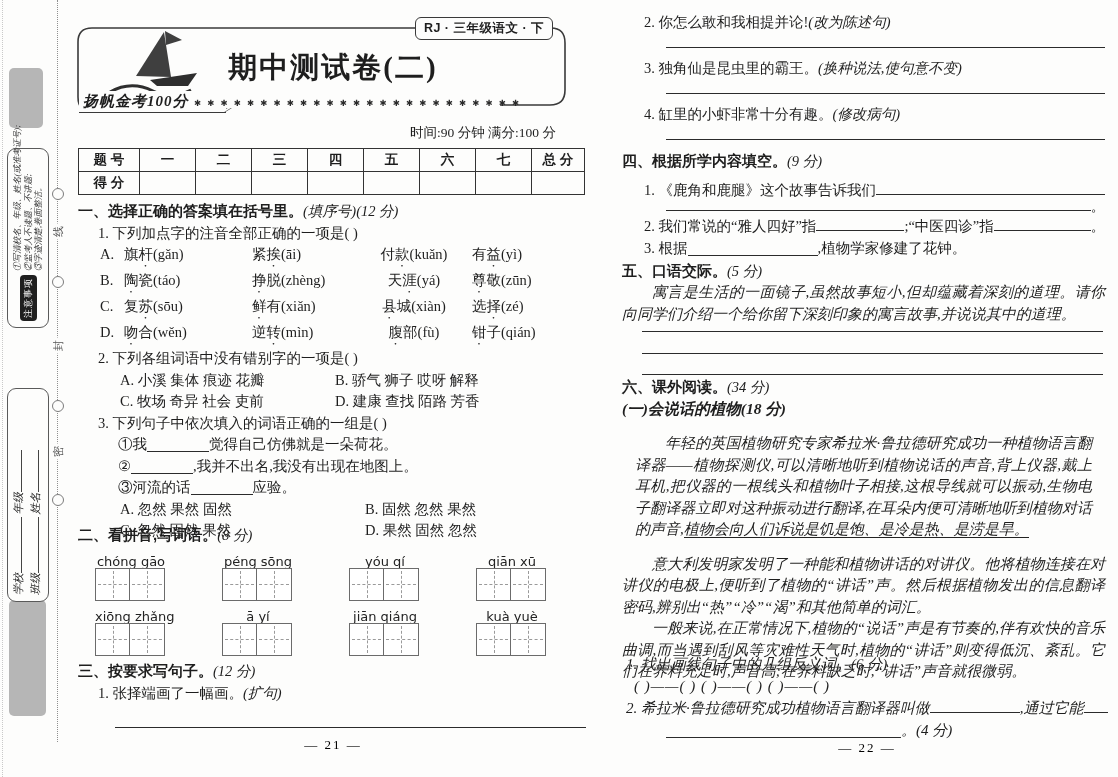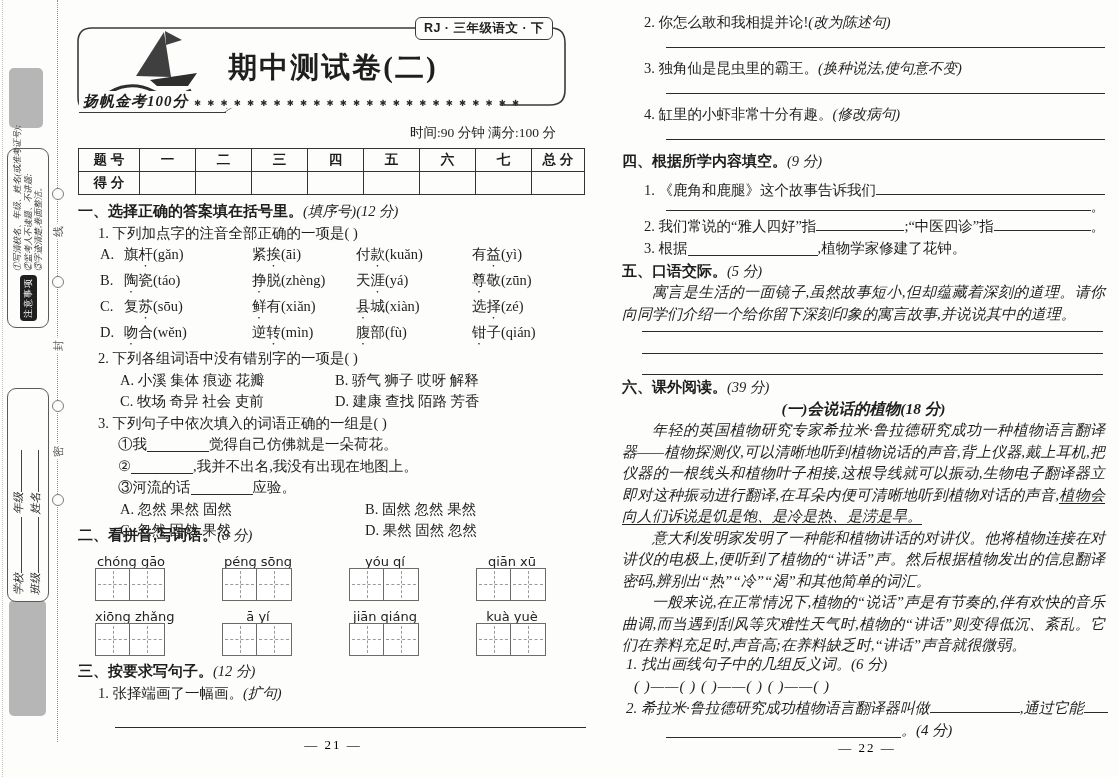--- a/index.html
+++ b/index.html
@@ -45,21 +45,21 @@
        font-family:"Liberation Sans","DejaVu Sans",sans-serif;font-weight:600;padding:0;}
   
   .sec{position:absolute;left:0;width:508px;line-height:21.5px;}
   .sec-title{font-family:"Liberation Sans","DejaVu Sans",sans-serif;font-weight:bold;font-size:15px;}
   .sec-title .kai{font-family:"Liberation Serif",serif;font-weight:normal;font-size:14.5px;}
   .stem{padding-left:20px;}
   .o1{display:flex;padding-left:22px;}
   .o1 .lb{width:24px;flex:none;}
   .o1 .c1{width:128px;flex:none;}
   .o1 .c2{width:104px;flex:none;}
-  .o1 .c3{width:116px;flex:none;}
+  .o1 .c3{width:116px;flex:none;text-align:center;}
   .o2{display:flex;padding-left:42px;}
   .o2 .c1{width:215px;flex:none;}
   .o3{display:flex;padding-left:42px;}
   .o3 .c1{width:245px;flex:none;}
   .sub{padding-left:40px;}
   
   .pyrow{display:flex;margin-left:17px;margin-top:4px;}
   .pg{width:72px;margin-right:55px;flex:none;}
   .pylabel{height:17px;text-align:center;font-family:"DejaVu Sans","Liberation Sans",sans-serif;font-size:13px;color:#222;white-space:nowrap;}
   .cells{display:flex;}
@@ -310,25 +310,25 @@
       <span>。</span>
     </div>
   <div class="rline pad" style="top:238px;"><span>3. 根据</span><span class="blank" style="width:130px;"></span><span>,植物学家修建了花钟。</span></div>
 
   <div class="rline sec-title" style="top:260px;"><span>五、口语交际。</span><span class="kai">(5 分)</span></div>
   <div class="rline para kai" style="top:282px;">寓言是生活的一面镜子,虽然故事短小,但却蕴藏着深刻的道理。请你向同学们介绍一个给你留下深刻印象的寓言故事,并说说其中的道理。</div>
   <div class="ul" style="left:20px;top:330px;right:9px;"></div>
   <div class="ul" style="left:20px;top:352px;right:9px;"></div>
   <div class="ul" style="left:20px;top:373px;right:9px;"></div>
 
-  <div class="rline sec-title" style="top:376px;"><span>六、课外阅读。</span><span class="kai">(39 分)</span></div>
-  <div class="rline kai" style="top:398px;text-align:center;font-weight:bold;font-size:15.5px;">(一)会说话的植物(18 分)</div>
+  <div class="rline sec-title" style="top:376px;"><span>六、课外阅读。</span><span class="kai">(34 分)</span></div>
+  <div class="rline kai" style="top:398px;font-weight:bold;font-size:15.5px;">(一)会说话的植物(18 分)</div>
 
   <div class="rline kai" style="top:420px;">
-    <p class="para" style="margin:0;"><span>年轻的英国植物研究专家希拉米·鲁拉德研究成功一种植物语言翻译器——植物探测仪,可以清晰地听到植物说话的声音,背上仪器,戴上耳机,把仪器的一根线头和植物叶子相接,这根导线就可以振动,生物电子翻译器立即对这种振动进行翻译,在耳朵内便可清晰地听到植物对话的声音,</span><span class="underlined">植物会向人们诉说是饥是饱、是冷是热、是涝是旱。</span></p>
+    <p class="para" style="margin:13px;"><span>年轻的英国植物研究专家希拉米·鲁拉德研究成功一种植物语言翻译器——植物探测仪,可以清晰地听到植物说话的声音,背上仪器,戴上耳机,把仪器的一根线头和植物叶子相接,这根导线就可以振动,生物电子翻译器立即对这种振动进行翻译,在耳朵内便可清晰地听到植物对话的声音,</span><span class="underlined">植物会向人们诉说是饥是饱、是冷是热、是涝是旱。</span></p>
     <p class="para" style="margin:0;">意大利发明家发明了一种能和植物讲话的对讲仪。他将植物连接在对讲仪的电极上,便听到了植物的“讲话”声。然后根据植物发出的信息翻译密码,辨别出“热”“冷”“渴”和其他简单的词汇。</p>
     <p class="para" style="margin:0;">一般来说,在正常情况下,植物的“说话”声是有节奏的,伴有欢快的音乐曲调,而当遇到刮风等灾难性天气时,植物的“讲话”则变得低沉、紊乱。它们在养料充足时,声音高;在养料缺乏时,“讲话”声音就很微弱。</p>
   </div>
 
   <div class="rline kai rt" style="top:654px;padding-left:4px;">1. 找出画线句子中的几组反义词。(6 分)</div>
   <div class="rline kai rt" style="top:676px;padding-left:12px;letter-spacing:1px;">(      )——(      )  (      )——(      )  (      )——(      )</div>
   <div class="rline kai rt flexline" style="top:698px;padding-left:4px;font-family:Liberation Serif, serif;">
       <span style="white-space:nowrap;">2. 希拉米·鲁拉德研究成功植物语言翻译器叫做</span>
       <span class="blank grow" style="min-width:90px;"></span>
       <span style="white-space:nowrap;">,通过它能</span>

